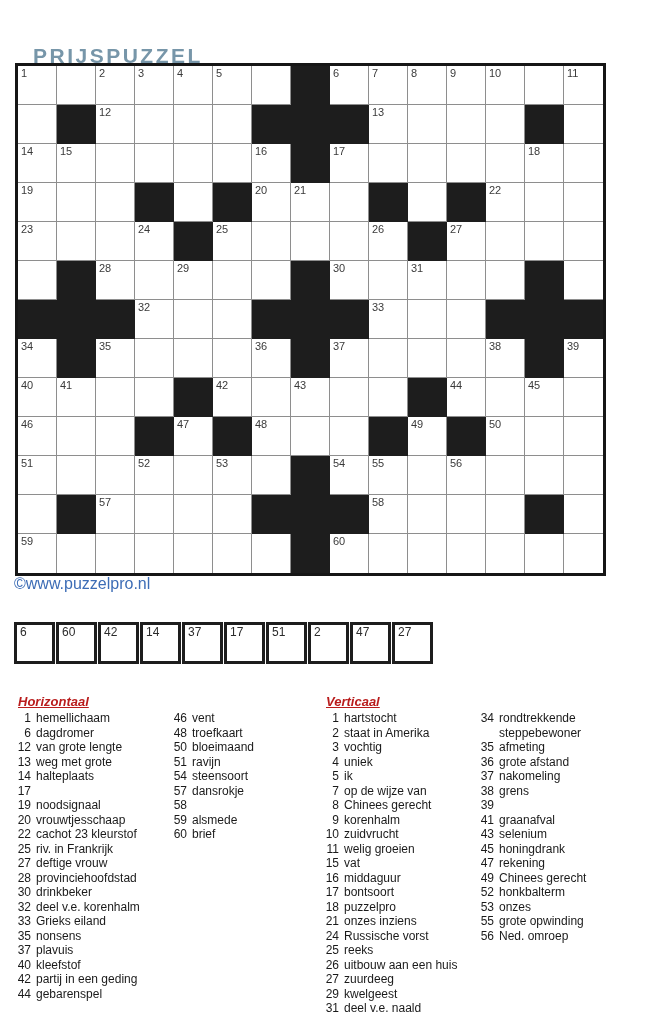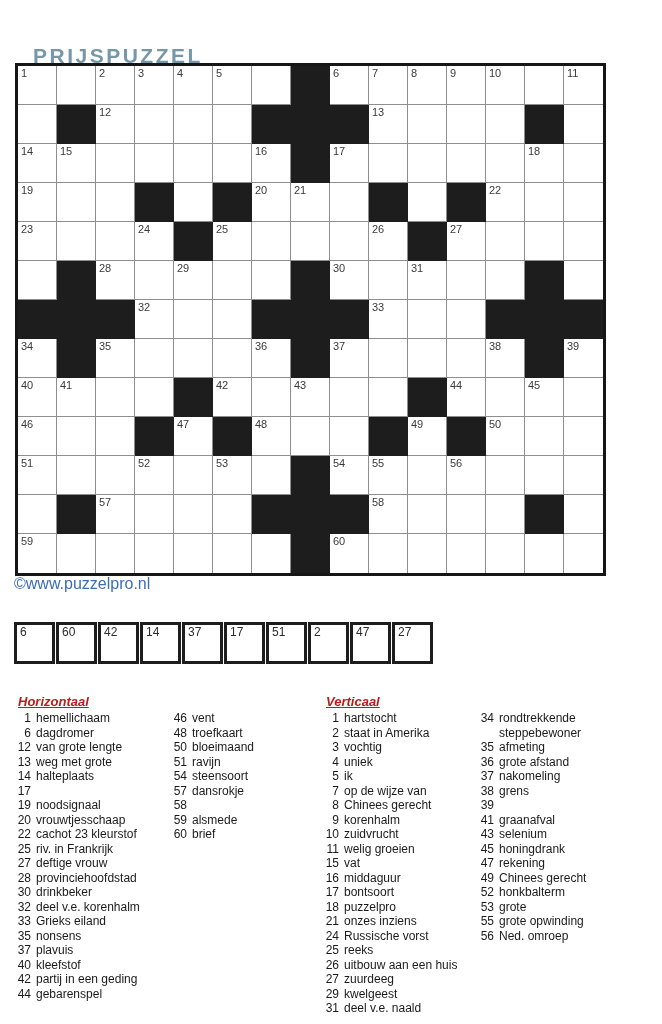--- a/index.html
+++ b/index.html
@@ -661,21 +661,21 @@
           <div class="clue">
             <span class="n">49</span>
             <span class="t">Chinees gerecht</span>
           </div>
           <div class="clue">
             <span class="n">52</span>
             <span class="t">honkbalterm</span>
           </div>
           <div class="clue">
             <span class="n">53</span>
-            <span class="t">grote</span>
+            <span class="t">onzes</span>
           </div>
           <div class="clue">
             <span class="n">55</span>
             <span class="t">grote opwinding</span>
           </div>
           <div class="clue">
             <span class="n">56</span>
             <span class="t">Ned. omroep</span>
           </div>
         </div>

